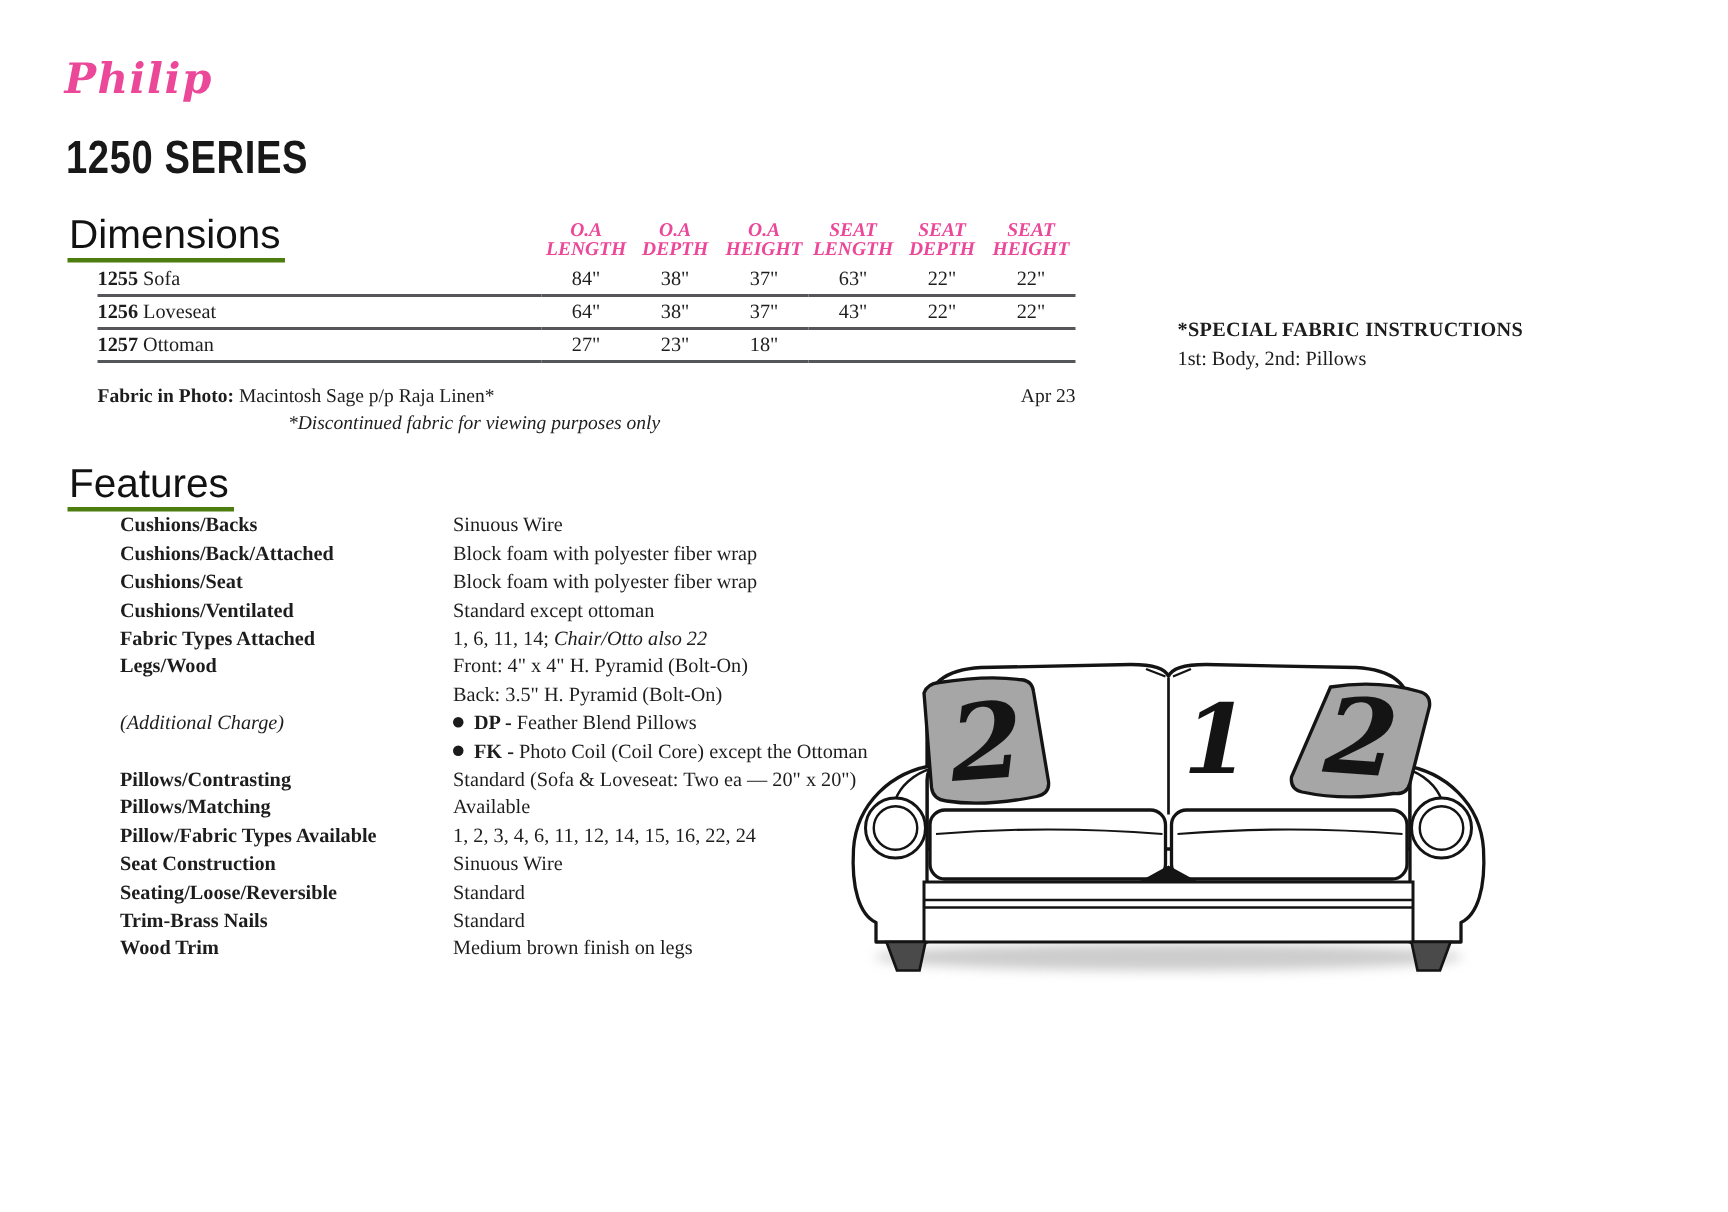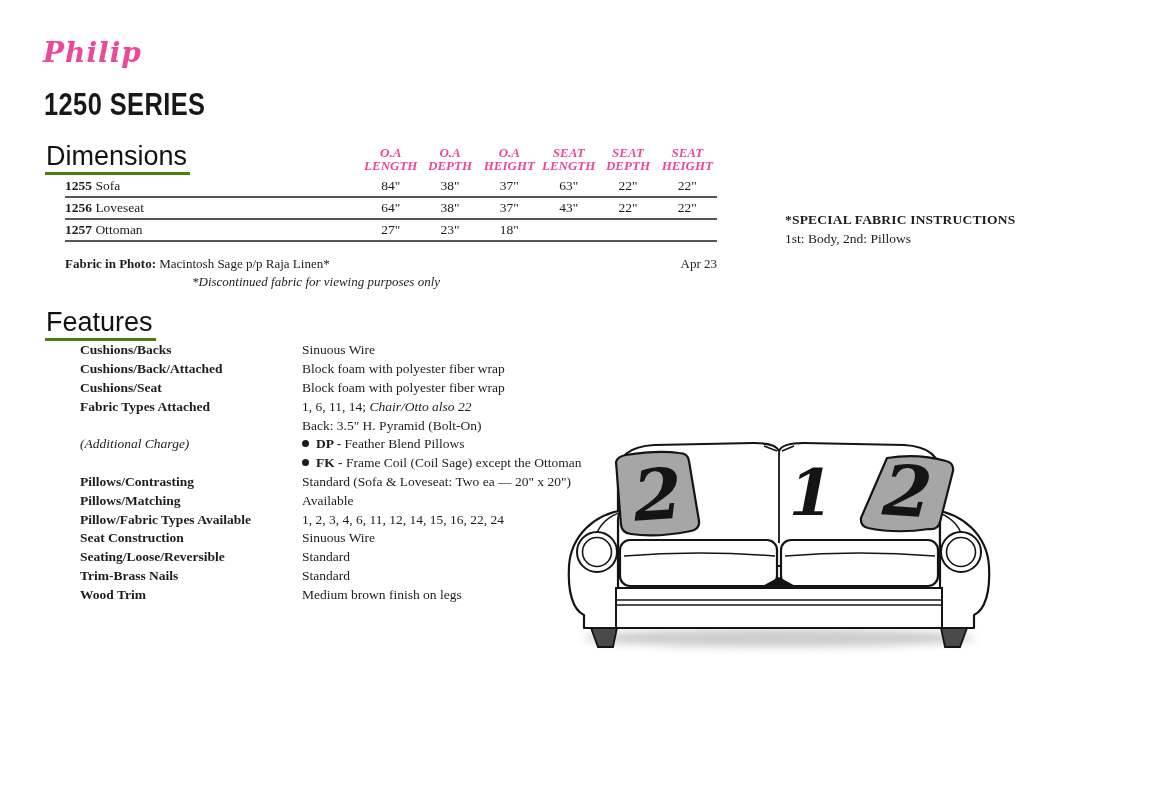--- a/index.html
+++ b/index.html
@@ -155,34 +155,42 @@
       </div>
       <div class="feat-row">
         <span class="feat-label">Cushions/Back/Attached</span>
         <span class="feat-value"><span class="">Block foam with polyester fiber wrap</span></span>
       </div>
       <div class="feat-row">
         <span class="feat-label">Cushions/Seat</span>
         <span class="feat-value"><span class="">Block foam with polyester fiber wrap</span></span>
       </div>
       <div class="feat-row">
+        <span class="feat-label">Cushions/Ventilated</span>
+        <span class="feat-value"><span class="">Standard except ottoman</span></span>
+      </div>
+      <div class="feat-row">
         <span class="feat-label">Fabric Types Attached</span>
         <span class="feat-value"><span class="">1, 6, 11, 14; </span><span class="it">Chair/Otto also 22</span></span>
       </div>
       <div class="feat-row">
+        <span class="feat-label">Legs/Wood</span>
+        <span class="feat-value"><span class="">Front: 4" x 4" H. Pyramid (Bolt-On)</span></span>
+      </div>
+      <div class="feat-row">
         <span class="feat-label"></span>
         <span class="feat-value"><span class="">Back: 3.5" H. Pyramid (Bolt-On)</span></span>
       </div>
       <div class="feat-row">
         <span class="feat-label it">(Additional Charge)</span>
         <span class="feat-value"><span class="dot"></span><span class="bd ">DP - </span><span class="">Feather Blend Pillows</span></span>
       </div>
       <div class="feat-row">
         <span class="feat-label"></span>
-        <span class="feat-value"><span class="dot"></span><span class="bd ">FK - </span><span class="">Frame Coil (Coil Sage) except the Ottoman</span></span>
+        <span class="feat-value"><span class="dot"></span><span class="bd ">FK - </span><span class="">Photo Coil (Coil Core) except the Ottoman</span></span>
       </div>
       <div class="feat-row">
         <span class="feat-label">Pillows/Contrasting</span>
         <span class="feat-value"><span class="">Standard (Sofa &amp; Loveseat: Two ea — 20" x 20")</span></span>
       </div>
       <div class="feat-row">
         <span class="feat-label">Pillows/Matching</span>
         <span class="feat-value"><span class="">Available</span></span>
       </div>
       <div class="feat-row">

